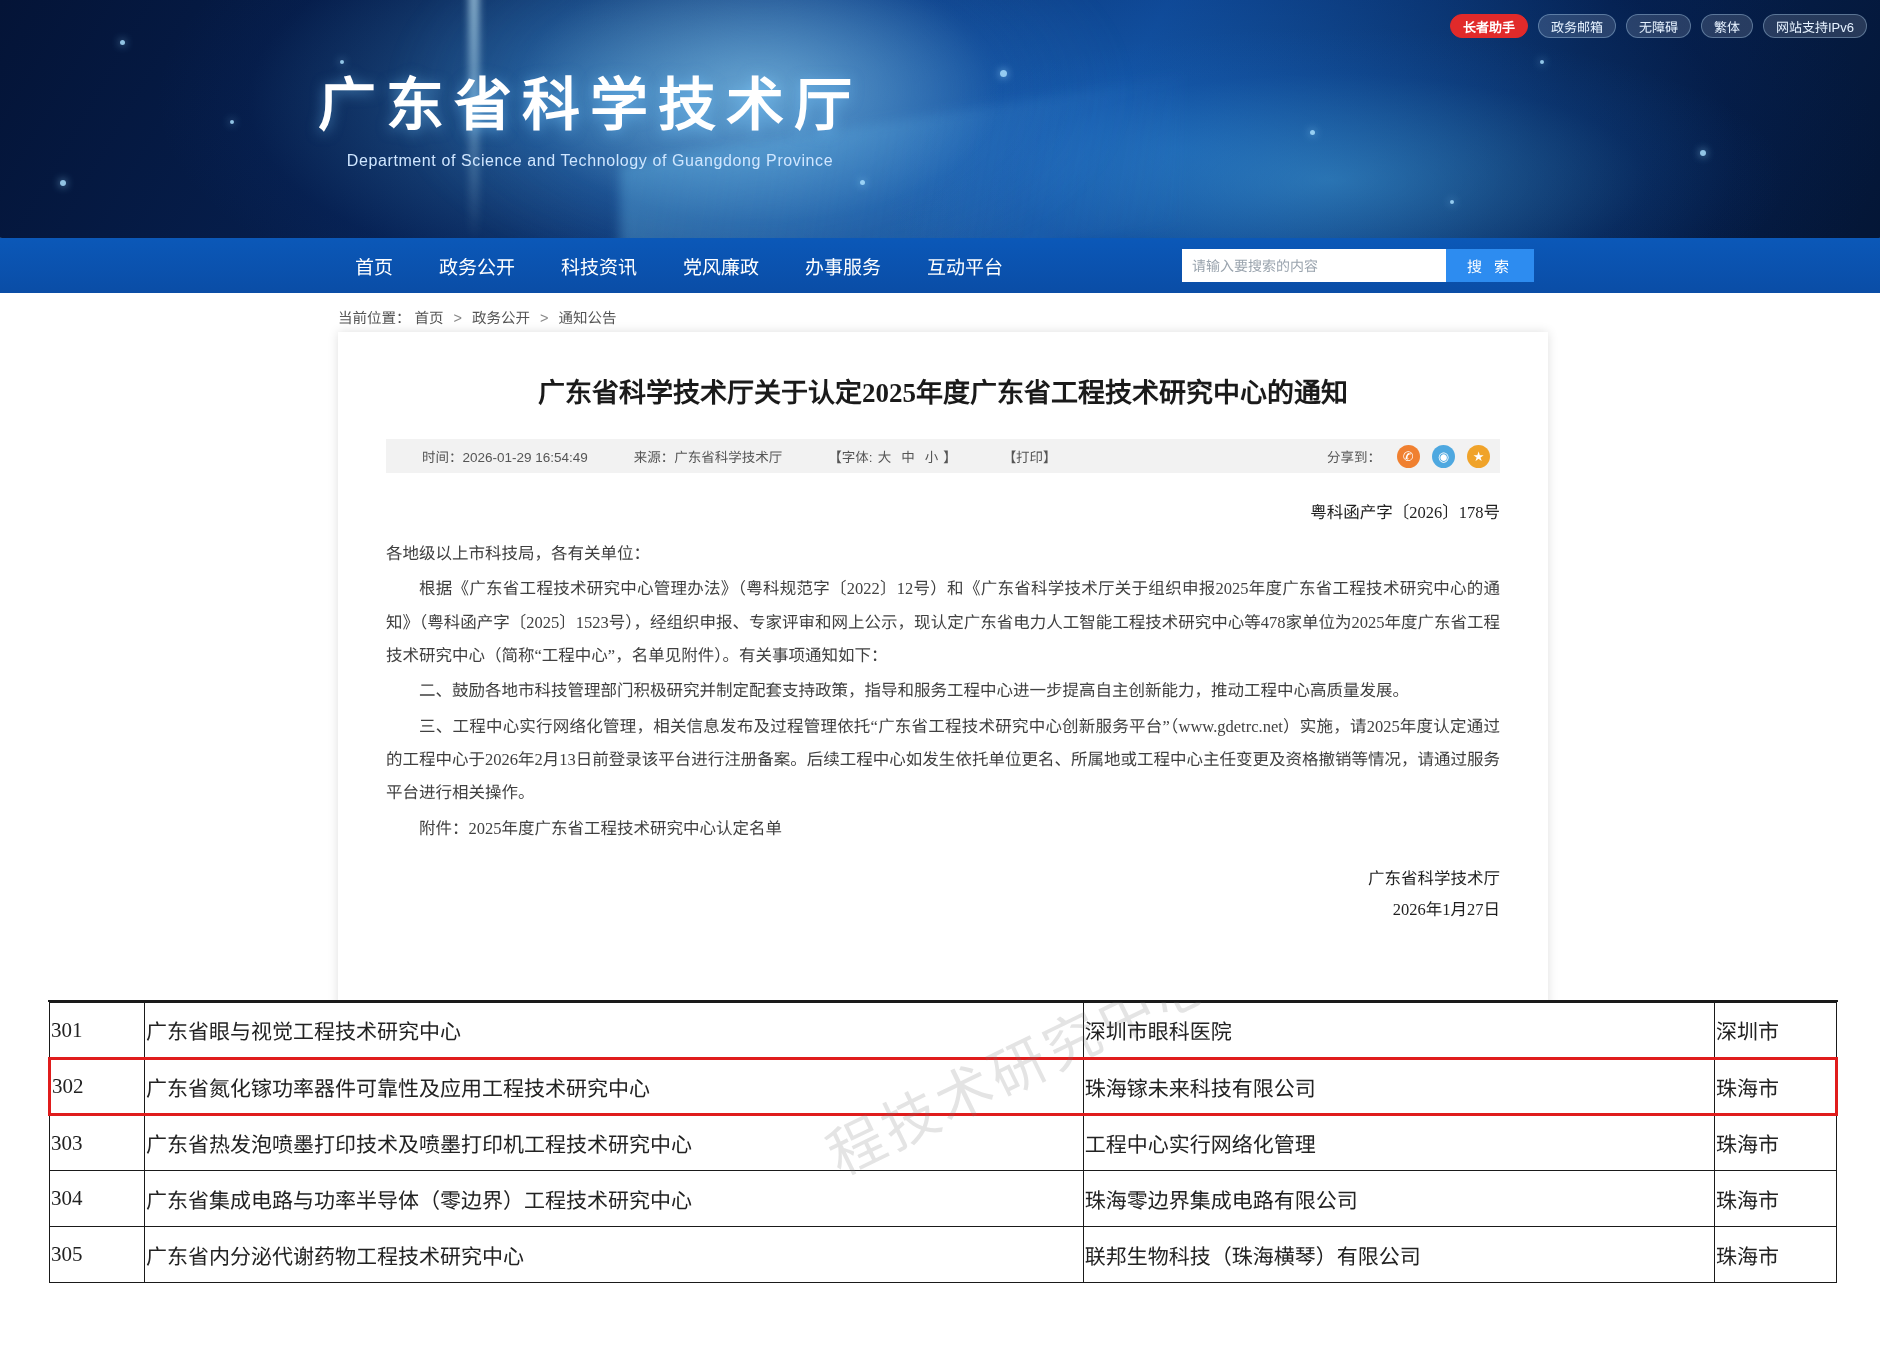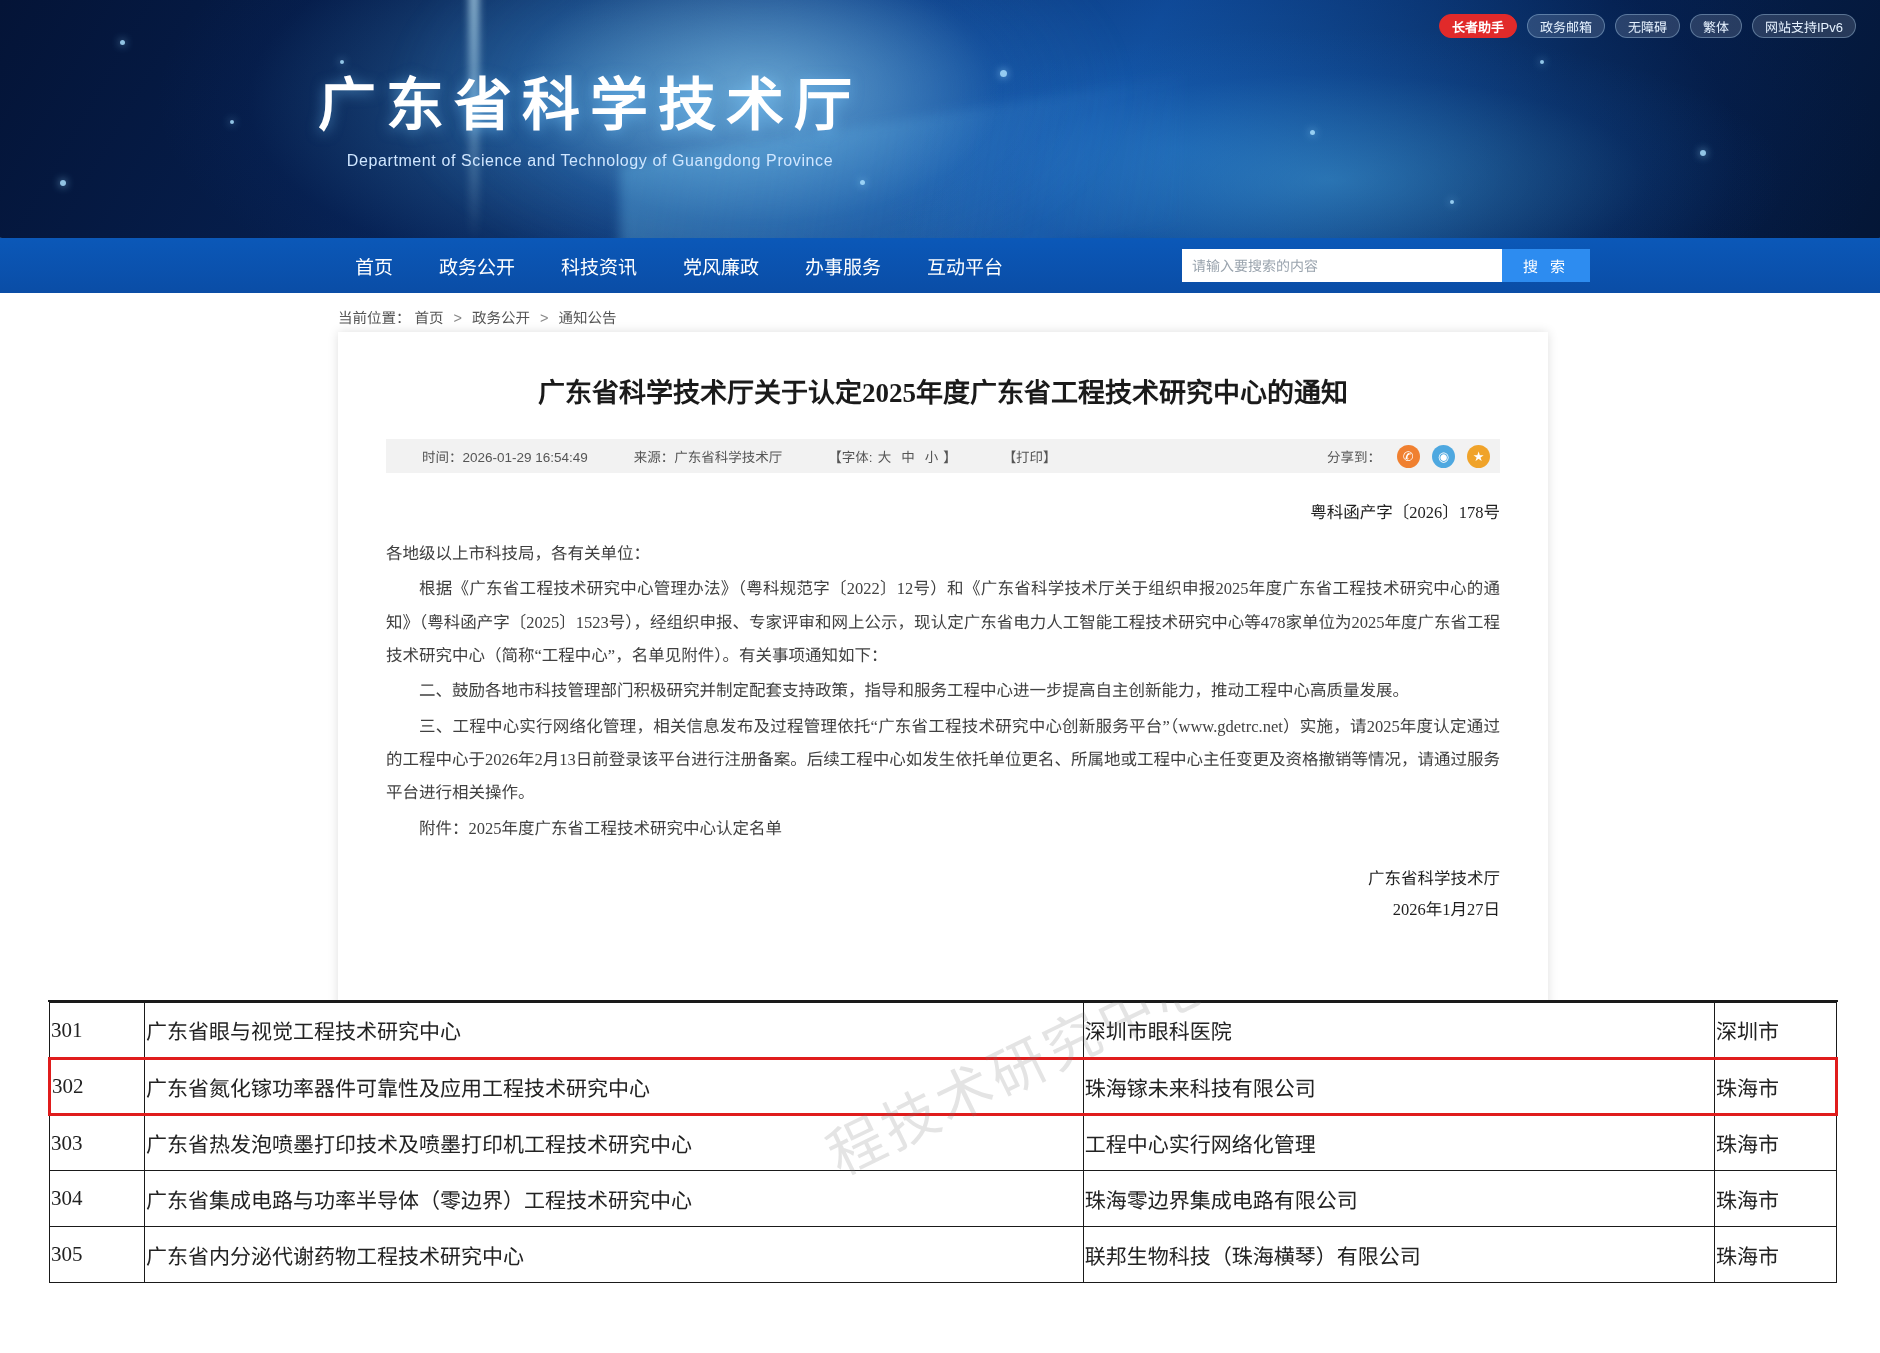--- a/index.html
+++ b/index.html
@@ -49,21 +49,21 @@
     filter: blur(4px);
   }
   .banner .dots { position:absolute; inset:0; }
   .banner .dots i {
     position:absolute; display:block; border-radius:50%;
     background: rgba(170,225,255,0.85);
     box-shadow: 0 0 8px rgba(150,215,255,0.9);
   }
 
   .topbar {
-    position: absolute; right: 24px; top: 14px;
+    position: absolute; right: 13px; top: 14px;
     display: flex; align-items: center; gap: 10px;
     z-index: 6;
   }
   .tb-pill {
     height: 24px; padding: 0 12px;
     display:flex; align-items:center; justify-content:center;
     font-size: 13px; color: #e6f2ff;
     background: rgba(255,255,255,0.14);
     border: 1px solid rgba(190,225,255,0.35);
     border-radius: 12px;
@@ -102,21 +102,21 @@
     display: flex; align-items: center; gap: 46px;
   }
   .nav-items a {
     color: #ffffff; font-size: 19px; text-decoration: none; white-space: nowrap;
   }
   .search-box {
     position: absolute; left: 1182px; top: 11px;
     display: flex; height: 33px;
   }
   .search-input {
-    width: 320px; height: 33px; border: none; outline: none;
+    width: 264px; height: 33px; border: none; outline: none;
     padding: 12px 10px; font-size: 14px; color: #333;
     background: #fff;
   }
   .search-input::placeholder { color: #9aa4ae; }
   .search-btn {
     width: 88px; height: 33px; border: none; cursor: pointer;
     background: #2d8cf0; color: #fff; font-size: 15px; letter-spacing: 4px;
   }
 
   

